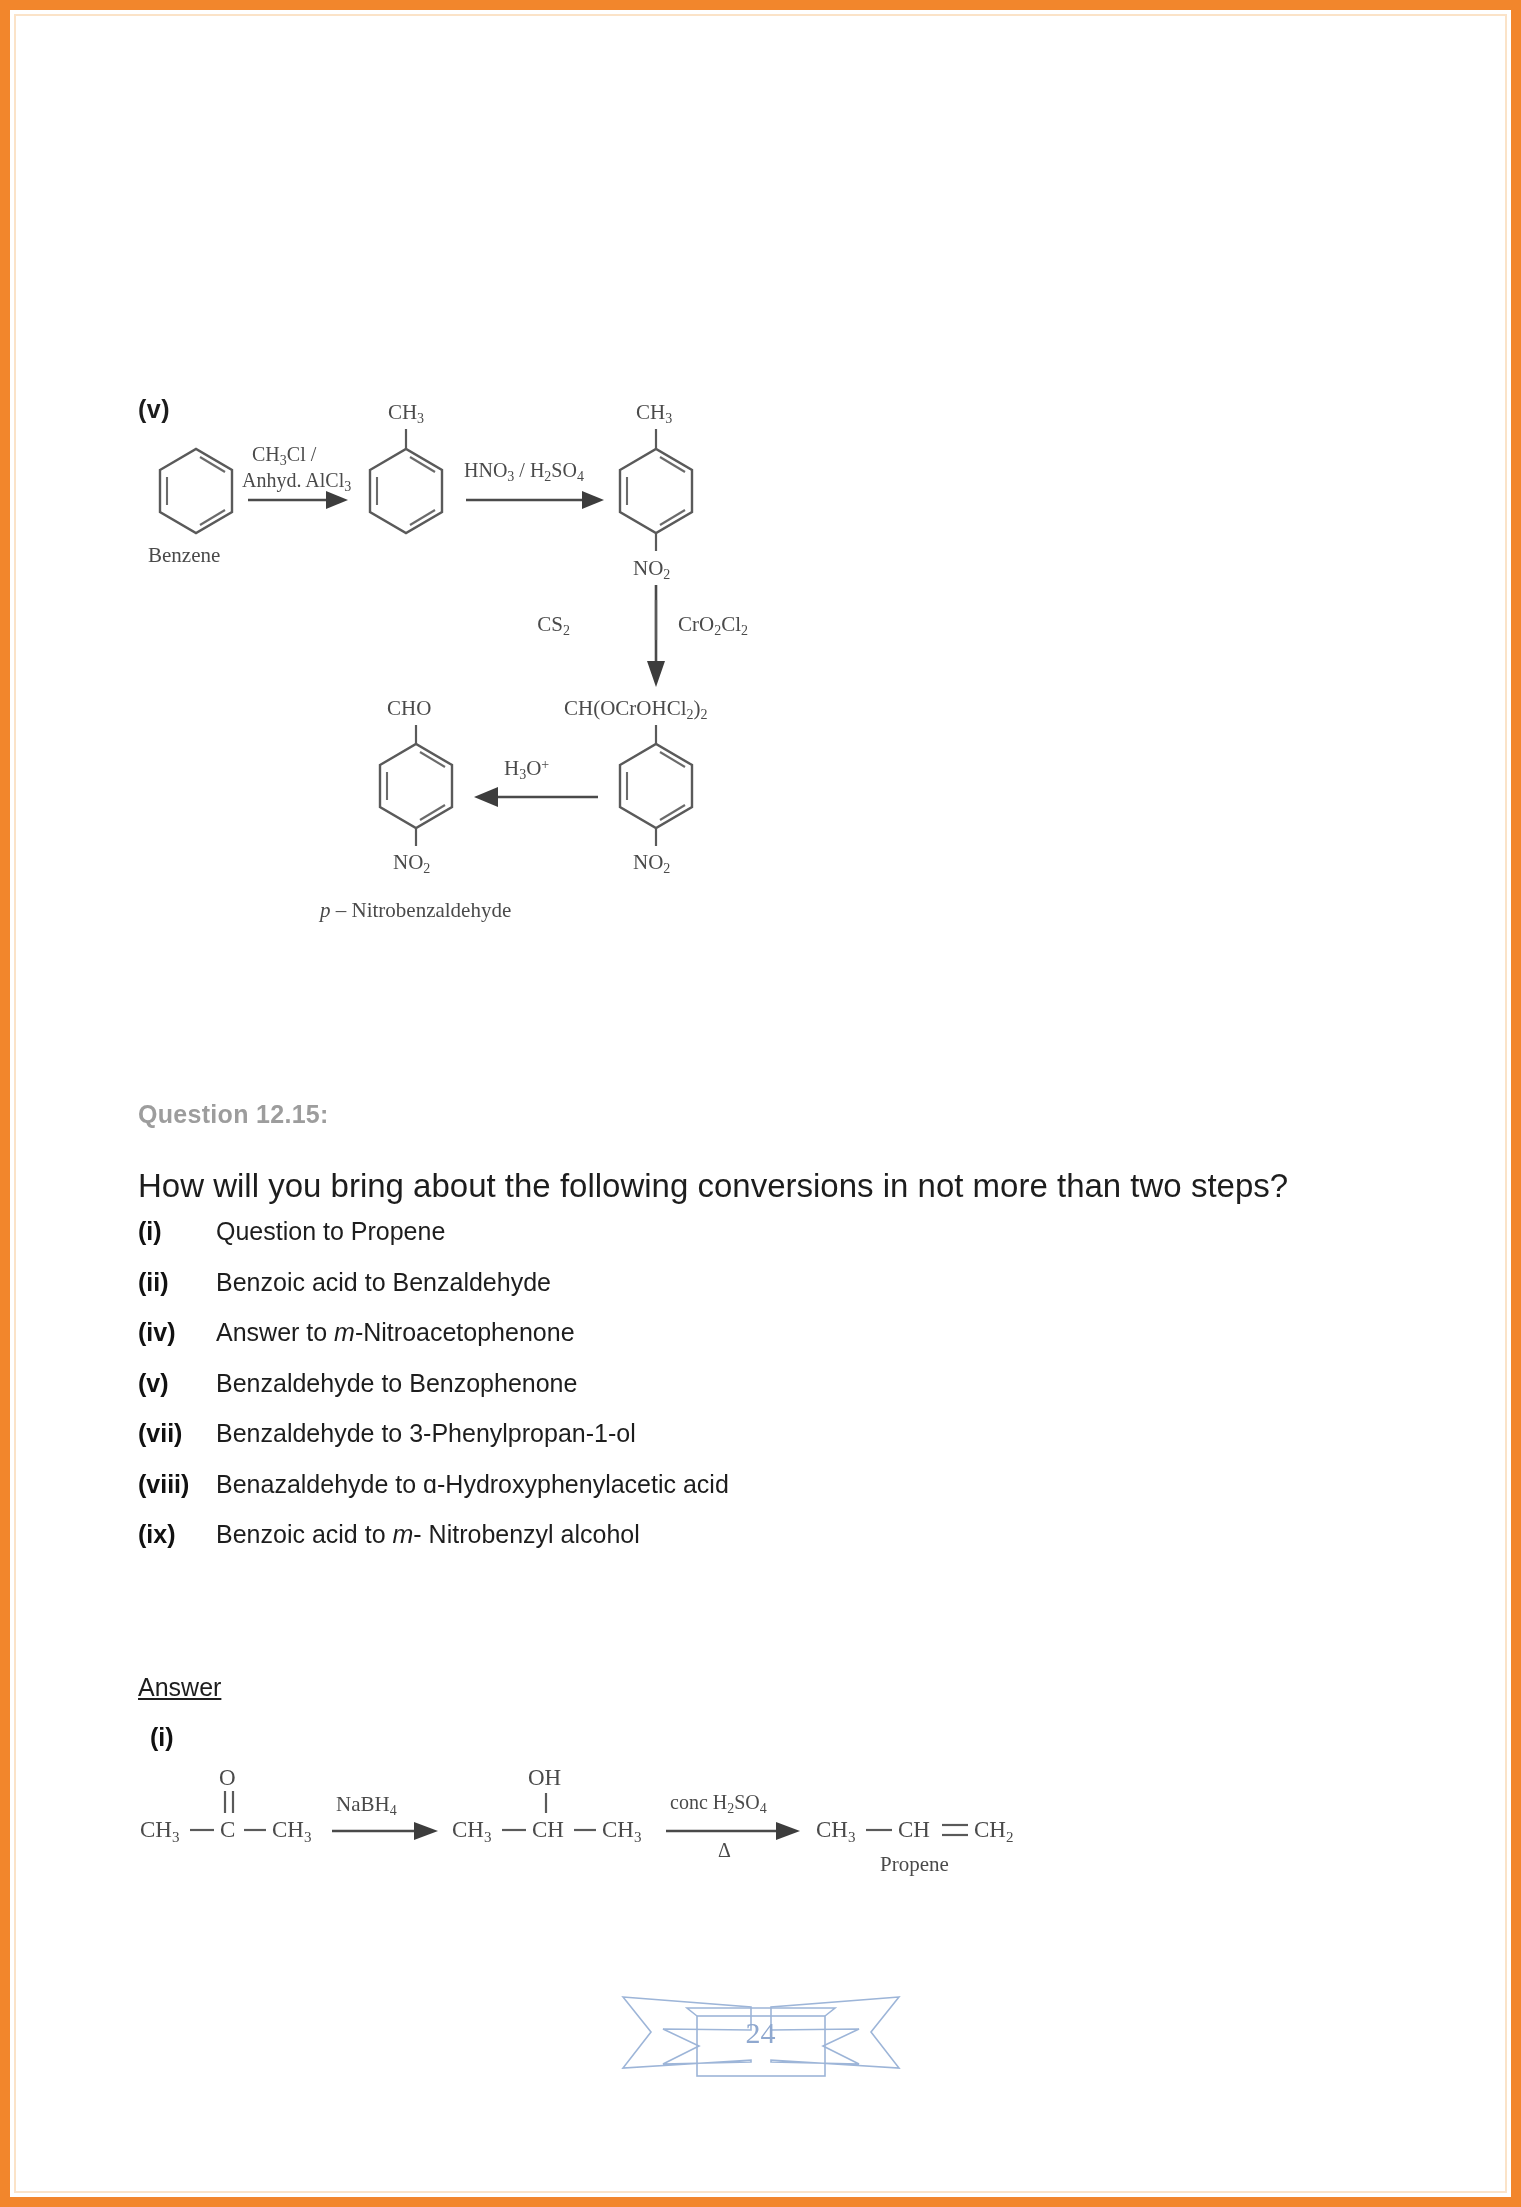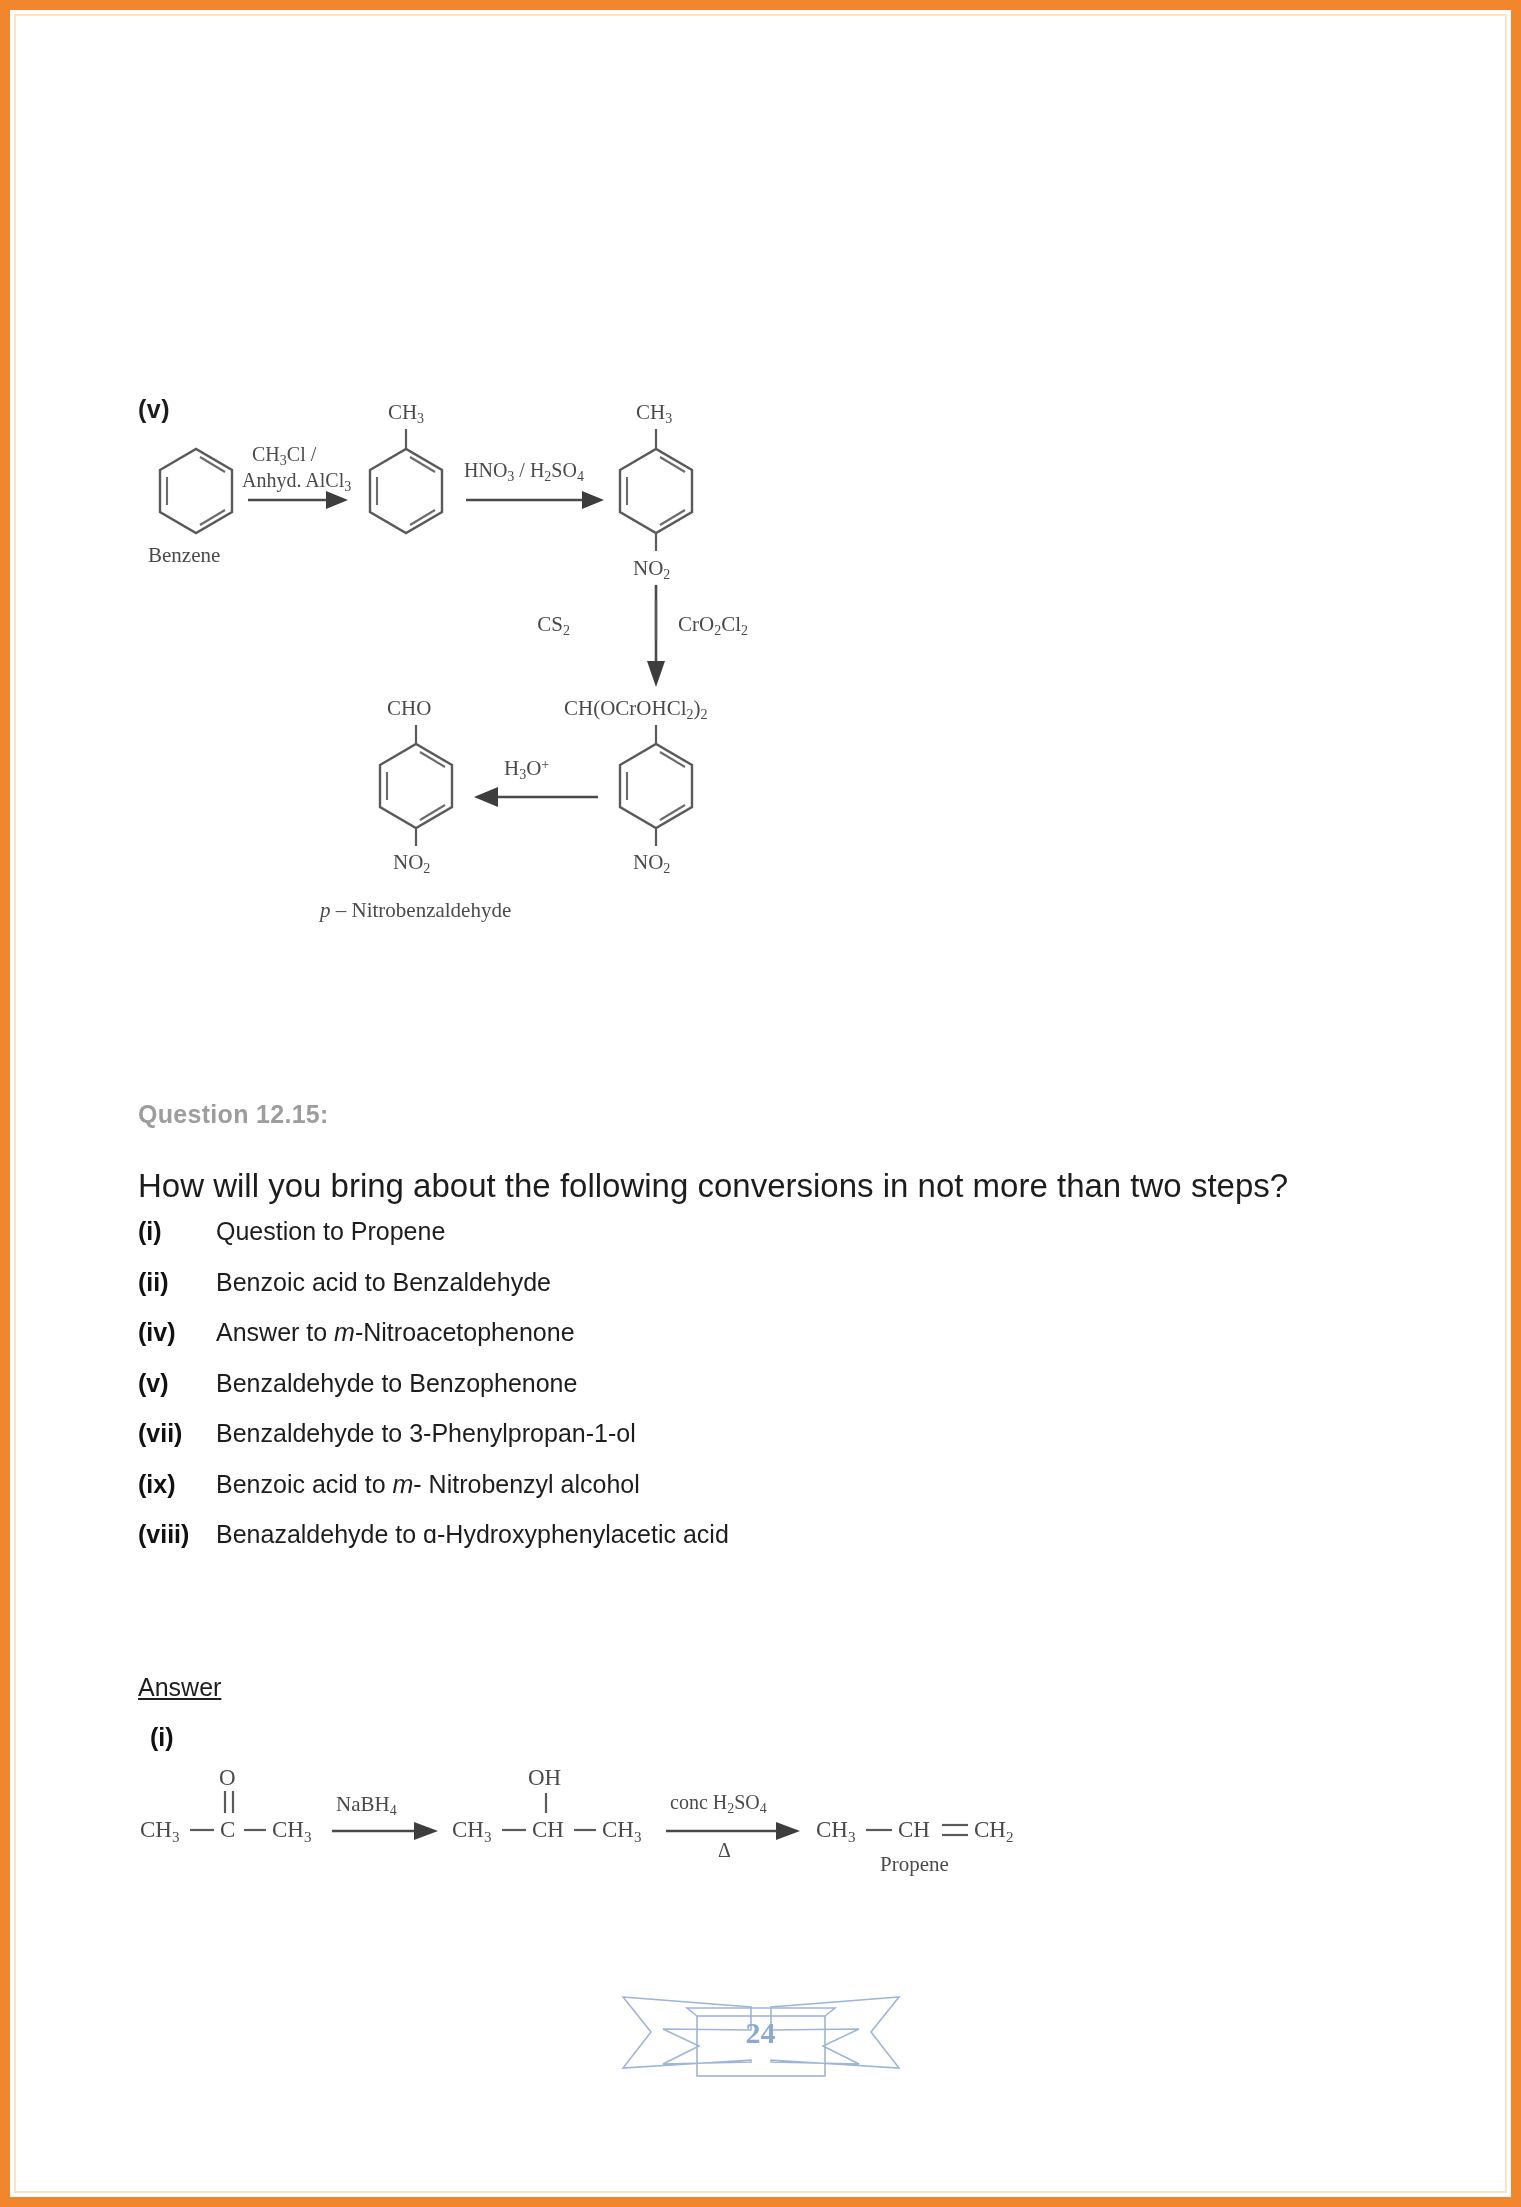--- a/index.html
+++ b/index.html
@@ -113,21 +113,21 @@
     left: 140px; top: 1713px;
     font-size: 25px; font-weight: bold; color: #111;
   }
 
   
   .footer {
     position: absolute;
     left: 0; right: 0; top: 1962px;
     display: flex; justify-content: center;
   }
-  .ribbon { position: relative; font-weight: bold; }
+  .ribbon { position: relative; }
   .ribbon svg { display: block; }
   .ribbon-num {
     position: absolute;
     left: 0; right: 0; top: 44px;
     text-align: center;
     font-family: "Liberation Serif", serif;
     font-size: 30px;
     color: #8fa8cf;
   }
 </style>
@@ -246,26 +246,26 @@
       </div>
       <div class="q-item">
         <span class="q-num">(v)</span>
         <span class="q-text">Benzaldehyde to Benzophenone</span>
       </div>
       <div class="q-item">
         <span class="q-num">(vii)</span>
         <span class="q-text">Benzaldehyde to 3-Phenylpropan-1-ol</span>
       </div>
       <div class="q-item">
+        <span class="q-num">(viii)</span>
+        <span class="q-text">Benazaldehyde to ɑ-Hydroxyphenylacetic acid</span>
+      </div>
+      <div class="q-item">
         <span class="q-num">(ix)</span>
         <span class="q-text"><span>Benzoic acid to </span><i>m</i><span>- Nitrobenzyl alcohol</span></span>
-      </div>
-      <div class="q-item">
-        <span class="q-num">(viii)</span>
-        <span class="q-text">Benazaldehyde to ɑ-Hydroxyphenylacetic acid</span>
       </div>
     </div>
 
     <div class="answer-head">Answer</div>
     <div class="answer-sub">(i)</div>
 
     <div class="scheme2">
       <svg width="960" height="160" viewBox="0 0 960 160">
 
         <text class="chem-txt" x="0" y="92" font-size="23">CH<tspan font-size="15" dy="5">3</tspan></text>

